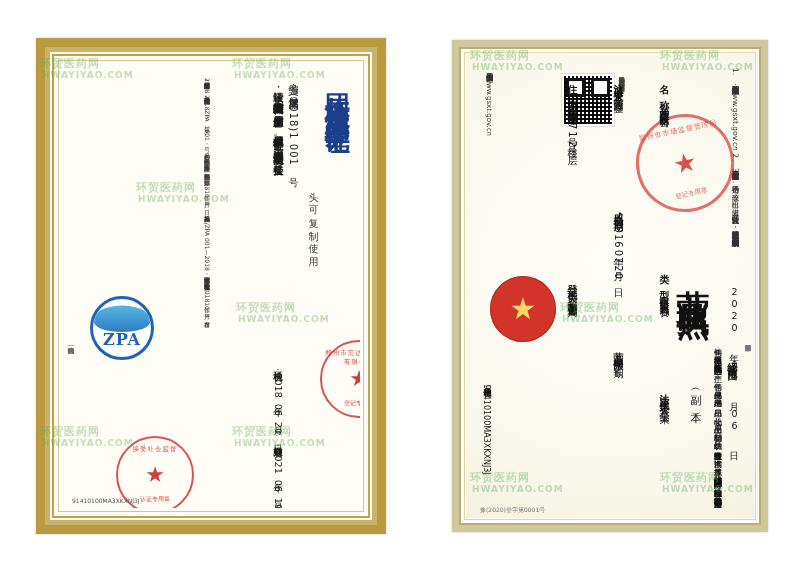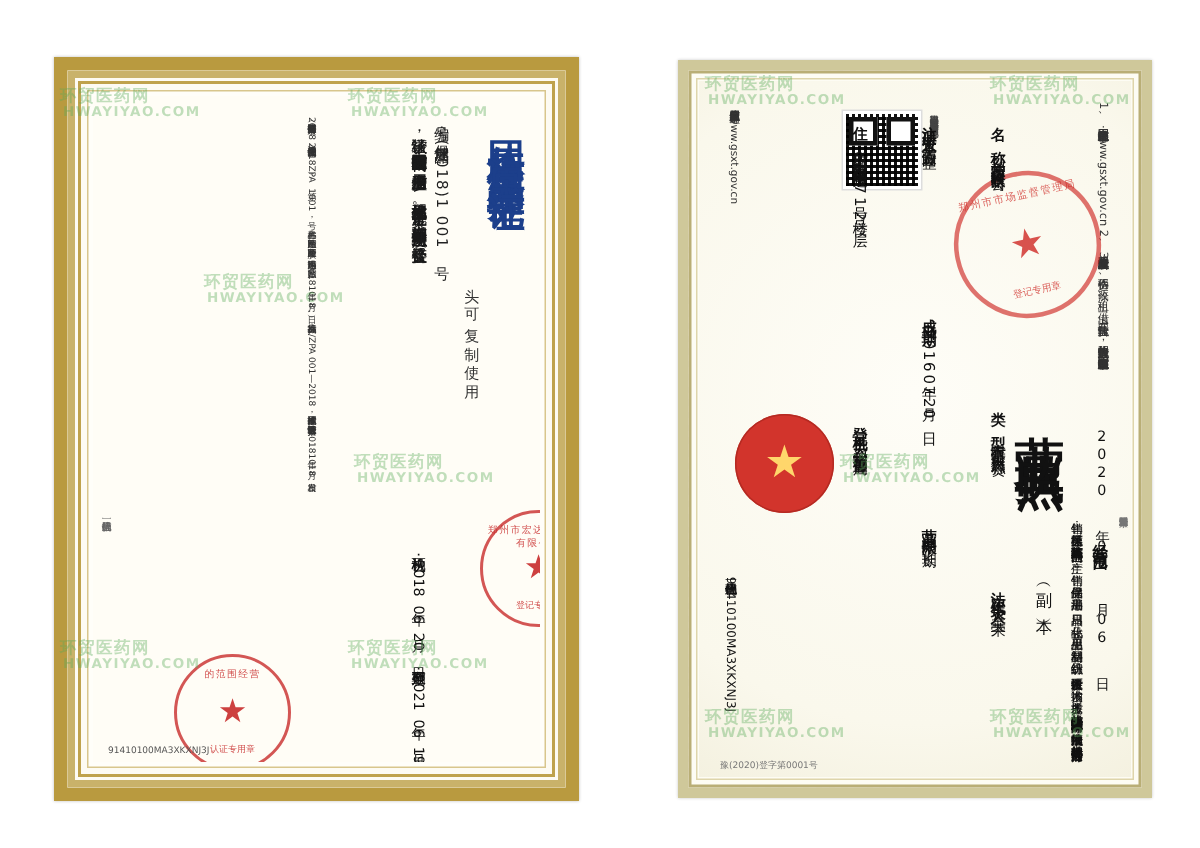--- a/index.html
+++ b/index.html
@@ -473,29 +473,34 @@
       <span class="line">医用退热贴、冷敷贴（2018年10月18日）、产品执行标准：</span>
       <span class="line">T/ZPA 001—2018 团体标准技术规程，经认证审核准予登记备案。</span>
       <span class="line">2018年10月18日发布</span>
     </div>
 
     <div class="cl-meta vlr">
       <span class="line">认可机构：2018 年 06 月 20 日</span>
       <span class="line">有效期至：2021 年 06 月 19 日至 2024 年 10 月 18 日</span>
     </div>
 
+    <div class="zpa">
+      <div class="ring"></div>
+      <div class="swoosh"></div>
+      <div class="txt">ZPA</div>
+    </div>
 
     <div class="seal-round seal-a">
       <div class="arc">郑州市宏达医疗科技有限公司</div>
       <div class="star">★</div>
       <div class="arc2">登记专用章</div>
     </div>
 
     <div class="seal-round seal-b">
-      <div class="arc">的范围经营</div>
+      <div class="arc">接受社会监督</div>
       <div class="star">★</div>
       <div class="arc2">认证专用章</div>
     </div>
 
     <div class="cl-bottom-code">91410100MA3XKXNJ3J</div>
     <div class="cl-left-vert vertical">统一社会信用代码</div>
   </div>
 </div>
 
 <div class="lic">

